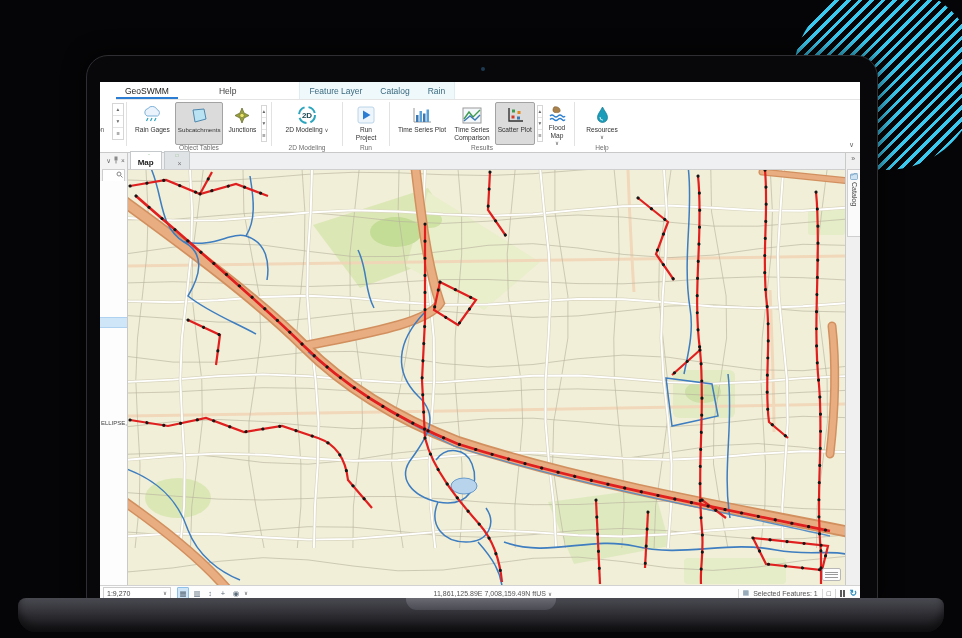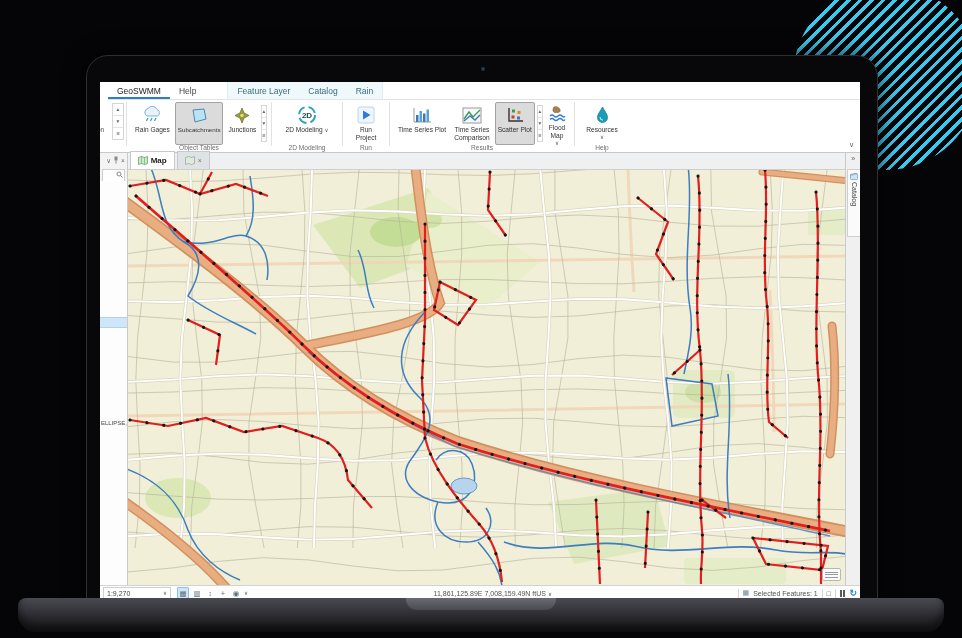--- a/index.html
+++ b/index.html
@@ -18,22 +18,22 @@
     background:linear-gradient(180deg,#4a4a52,#2a2a2f 55%,#1c1c20);border-radius:8px 8px 18px 18px;
     box-shadow:inset 0 -7px 9px rgba(0,0,0,.55);}
   .notch{position:absolute;left:50%;top:0;transform:translateX(-50%);width:150px;height:12px;
     background:linear-gradient(180deg,#6a6a73,#4a4a52);border-radius:0 0 11px 11px;}
 
   
   .app{position:absolute;left:100px;top:82px;width:760px;height:518px;background:#fff;z-index:3;
     overflow:hidden;font-size:8px;color:#333;}
 
   
-  .rtabs{position:absolute;left:8px;top:0;width:760px;height:17px;background:#fff;display:flex;
-    align-items:flex-end;border-bottom:1px solid #e4e4e4;}
+  .rtabs{position:absolute;left:16px;top:0;width:760px;height:17px;background:#fff;display:flex;
+    align-items:flex-end;border-bottom:1px solid #e4e4e4;gap:32px;}
   .rtab{padding:3px 9px 3px;font-size:8.5px;color:#444;cursor:default;}
   .rtab.active{color:#222;border-bottom:2px solid #2b7cd3;padding-bottom:1px;}
   .ctx{display:flex;margin-left:22px;background:#eff8fb;border:1px solid #dcedf3;border-bottom:none;border-radius:2px 2px 0 0;}
   .ctx .rtab{color:#3a6b80;margin-top:32px;}
 
   
   .ribbon{position:absolute;left:0;top:18px;width:760px;height:52px;background:#fff;
     border-bottom:1px solid #c9c9c9;display:flex;align-items:flex-start;}
   .clipped-lbl{position:absolute;left:-3px;top:26px;font-size:6.5px;color:#555;}
   .grp{position:relative;display:flex;align-items:flex-start;height:50px;padding:2px 3px 0;}
@@ -56,22 +56,22 @@
   .left-pane{width:28px;height:432px;background:#f3f3f3;border-right:1px solid #c9c9c9;position:relative;overflow:hidden;}
   .lp-head{display:flex;justify-content:flex-end;gap:2px;align-items:center;height:13px;padding:1px 2px;color:#666;font-size:6.5px;}
   .lp-search{margin:1px 2px;height:11px;background:#fff;border:1px solid #cfcfcf;display:flex;align-items:center;justify-content:flex-end;padding:0 1px;gap:1px;}
   .lp-search input{border:none;outline:none;width:8px;min-width:0;font-size:6px;background:transparent;}
   .lp-body{position:absolute;left:0;top:28px;width:28px;bottom:0;background:#fdfdfd;}
   .lp-sel{position:absolute;left:0;top:136px;width:28px;height:9px;background:#cfe5f8;border-top:1px solid #aed2f0;border-bottom:1px solid #aed2f0;}
   .lp-clip{position:absolute;left:1px;top:239px;font-size:6px;color:#444;white-space:nowrap;}
 
   .center{flex:1;display:flex;flex-direction:column;}
   .dtabs{height:16px;background:#eef0f1;display:flex;align-items:flex-end;border-bottom:1px solid #cfcfcf;}
-  .dtab{display:flex;align-items:center;gap:3px;padding:2px 7px;font-size:8px;color:#333;background:#dfe3e6;
-    border:1px solid #c6c9cc;border-bottom:none;margin-left:2px;height:13px;}
+  .dtab{display:flex;align-items:flex-end;gap:3px;padding:2px 7px;font-size:8px;color:#333;background:#dfe3e6;
+    border:1px solid #c6c9cc;border-bottom:none;margin-left:2px;height:13px;flex-direction:column;}
   .dtab.active{background:#fff;font-weight:bold;color:#222;}
   .dtab .x{color:#777;font-size:7px;}
   .map-wrap{position:relative;flex:1;background:#f1efd8;overflow:hidden;}
   .map-wrap svg{display:block;}
   .attrib{position:absolute;right:4px;bottom:4px;width:13px;height:11px;background:#fdfdfd;border:1px solid #b7b7b7;
     border-radius:2px;display:flex;flex-direction:column;justify-content:center;gap:1.5px;padding:0 2px;}
   .attrib i{display:block;height:1px;background:#9a9a9a;}
 
   .right-strip{width:15px;height:432px;background:#f0f0f0;border-left:1px solid #c9c9c9;position:relative;}
   .rs-collapse{position:absolute;top:2px;left:0;width:15px;text-align:center;font-size:7px;color:#666;}

